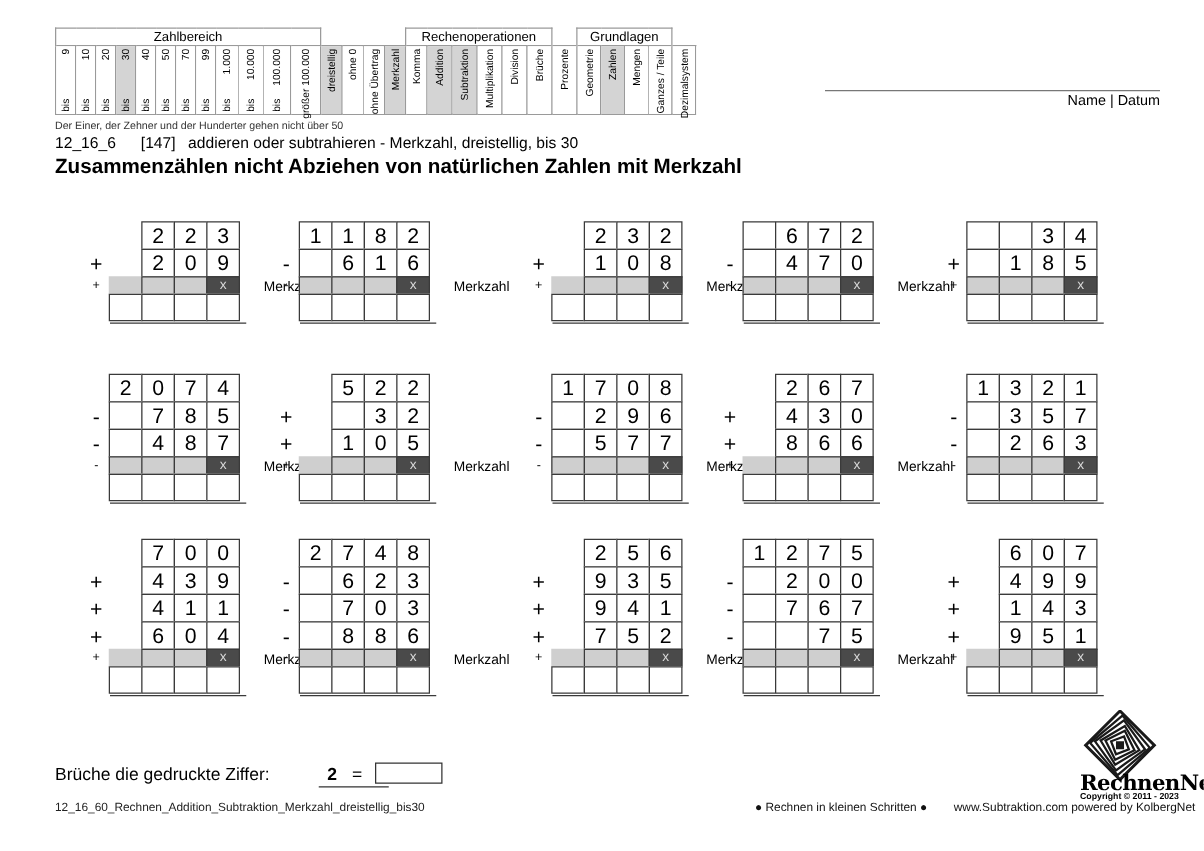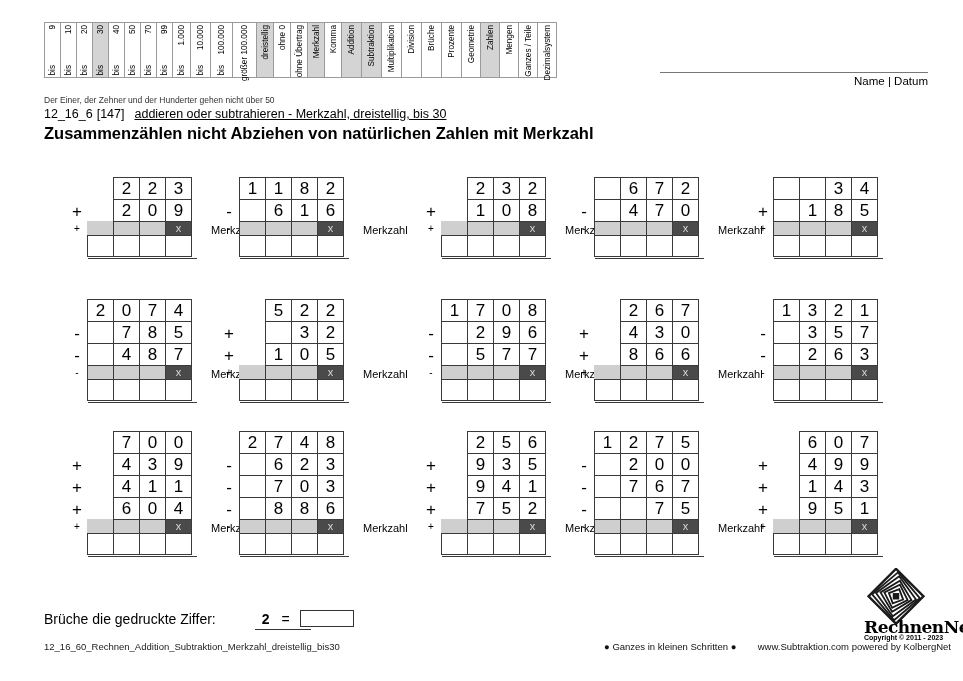--- a/index.html
+++ b/index.html
@@ -35,22 +35,22 @@
 
   
   #name-datum { position:absolute; left:660px; top:72px; width:268px;
                 border-top:1px solid #777; text-align:right;
                 font-size:11.5px; padding-top:2px; }
 
   
   #hint-line { position:absolute; left:44px; top:95px; font-size:8.5px; color:#333; }
   #code-line { position:absolute; left:44px; top:107px; font-size:12.5px; }
   #code-line .code { letter-spacing:0px; }
-  #code-line .bracket { margin-left:4px; }
-  #code-line .desc { margin-left:10px;text-decoration:underline; }
+  #code-line .bracket { margin-left:20px; }
+  #code-line .desc { margin-left:10px; }
   #main-title { position:absolute; left:44px; top:124px; font-size:16.5px; font-weight:bold; }
 
   
   #problems { position:absolute; left:0; top:178px; width:963px; }
   .prow { position:relative; width:963px; }
   .prob {
     position:absolute;
     display:flex; align-items:flex-end;
   }
   .prob-inner { display:flex; flex-direction:column; }
@@ -92,20 +92,28 @@
   #logo-text { position:absolute; left:864px; top:617px; font-size:17px; font-weight:bold;
                font-family:"DejaVu Serif", serif; letter-spacing:-0.5px; }
   #logo-copy { position:absolute; left:864px; top:634px; font-size:7px; font-weight:bold; }
 </style>
 </head>
 <body>
 
 <div id="header-area">
   <table class="cat-table" id="cat-table">
     <tbody>
+      <tr class="grp-row" id="grp-row">
+          <td colspan="12" class="grp-label">Zahlbereich</td>
+          <td colspan="4" class="blank"></td>
+          <td colspan="6" class="grp-label">Rechenoperationen</td>
+          <td colspan="1" class="blank"></td>
+          <td colspan="4" class="grp-label">Grundlagen</td>
+          <td colspan="2" class="blank"></td>
+        </tr>
       <tr class="col-row" id="col-row">
           <td style="width: 16px;">
             <div class="vcell-inner">
               <span class="vtop">9</span>
               <span class="vbot">bis</span>
             </div>
           </td>
           <td style="width: 16px;">
             <div class="vcell-inner">
               <span class="vtop">10</span>
@@ -917,21 +925,21 @@
 <div id="count-row">
   <span>Brüche die gedruckte Ziffer:</span>
   <span class="digit">2</span>
   <span class="eq">=</span>
   <span id="count-box"></span>
 </div>
 <div id="count-box-under"></div>
 
 <div id="file-line">12_16_60_Rechnen_Addition_Subtraktion_Merkzahl_dreistellig_bis30</div>
 <div id="footer-center">
-  <span>● Ganzes in kleinen Schritten ●</span>
+  <span>● Rechnen in kleinen Schritten ●</span>
   <span style="display:inline-block;width:16px"></span>
   <span>www.Subtraktion.com powered by KolbergNet</span>
 </div>
 
 <div id="logo">
   <svg viewBox="0 0 68 68" width="68" height="62">
     <g transform="translate(34,31) rotate(45)">
       <rect x="-22" y="-22" width="44" height="44" fill="#ffffff" stroke="#1a1a1a" stroke-width="1.2"></rect>
       <g fill="none" stroke="#1a1a1a" stroke-width="2">
         <path d="M-21,-21 L21,-21 L21,21 L-21,21 Z"></path>

